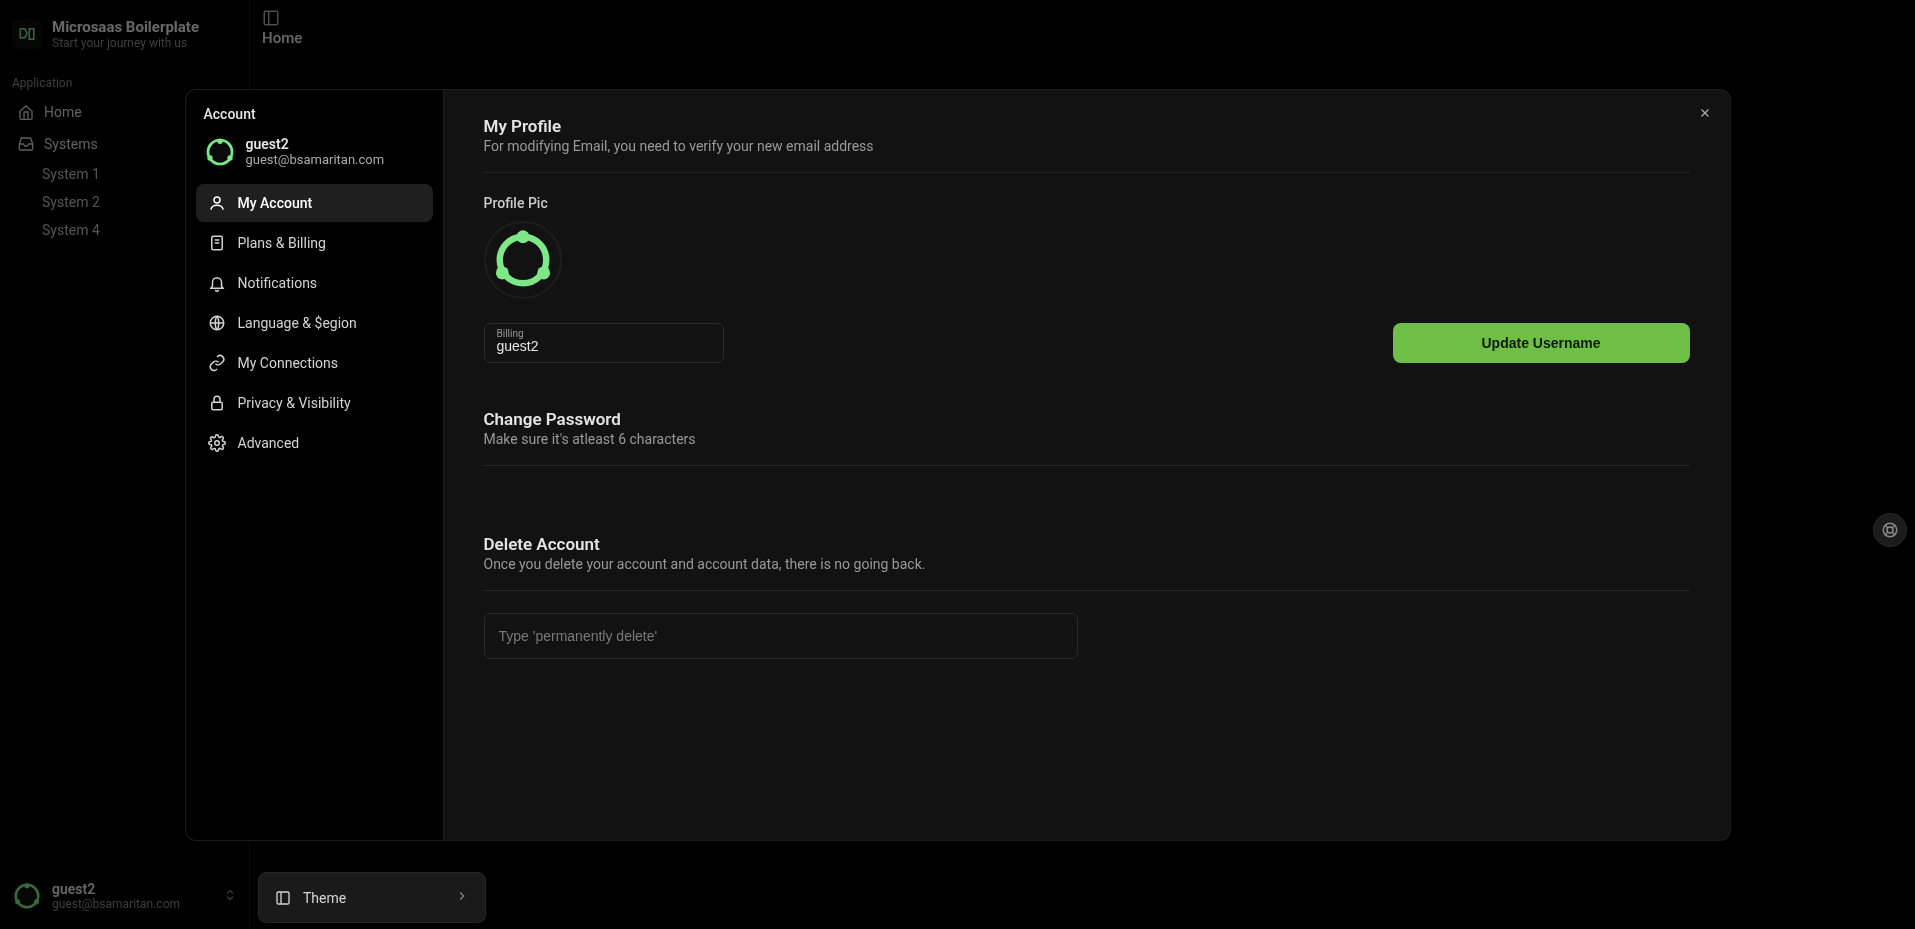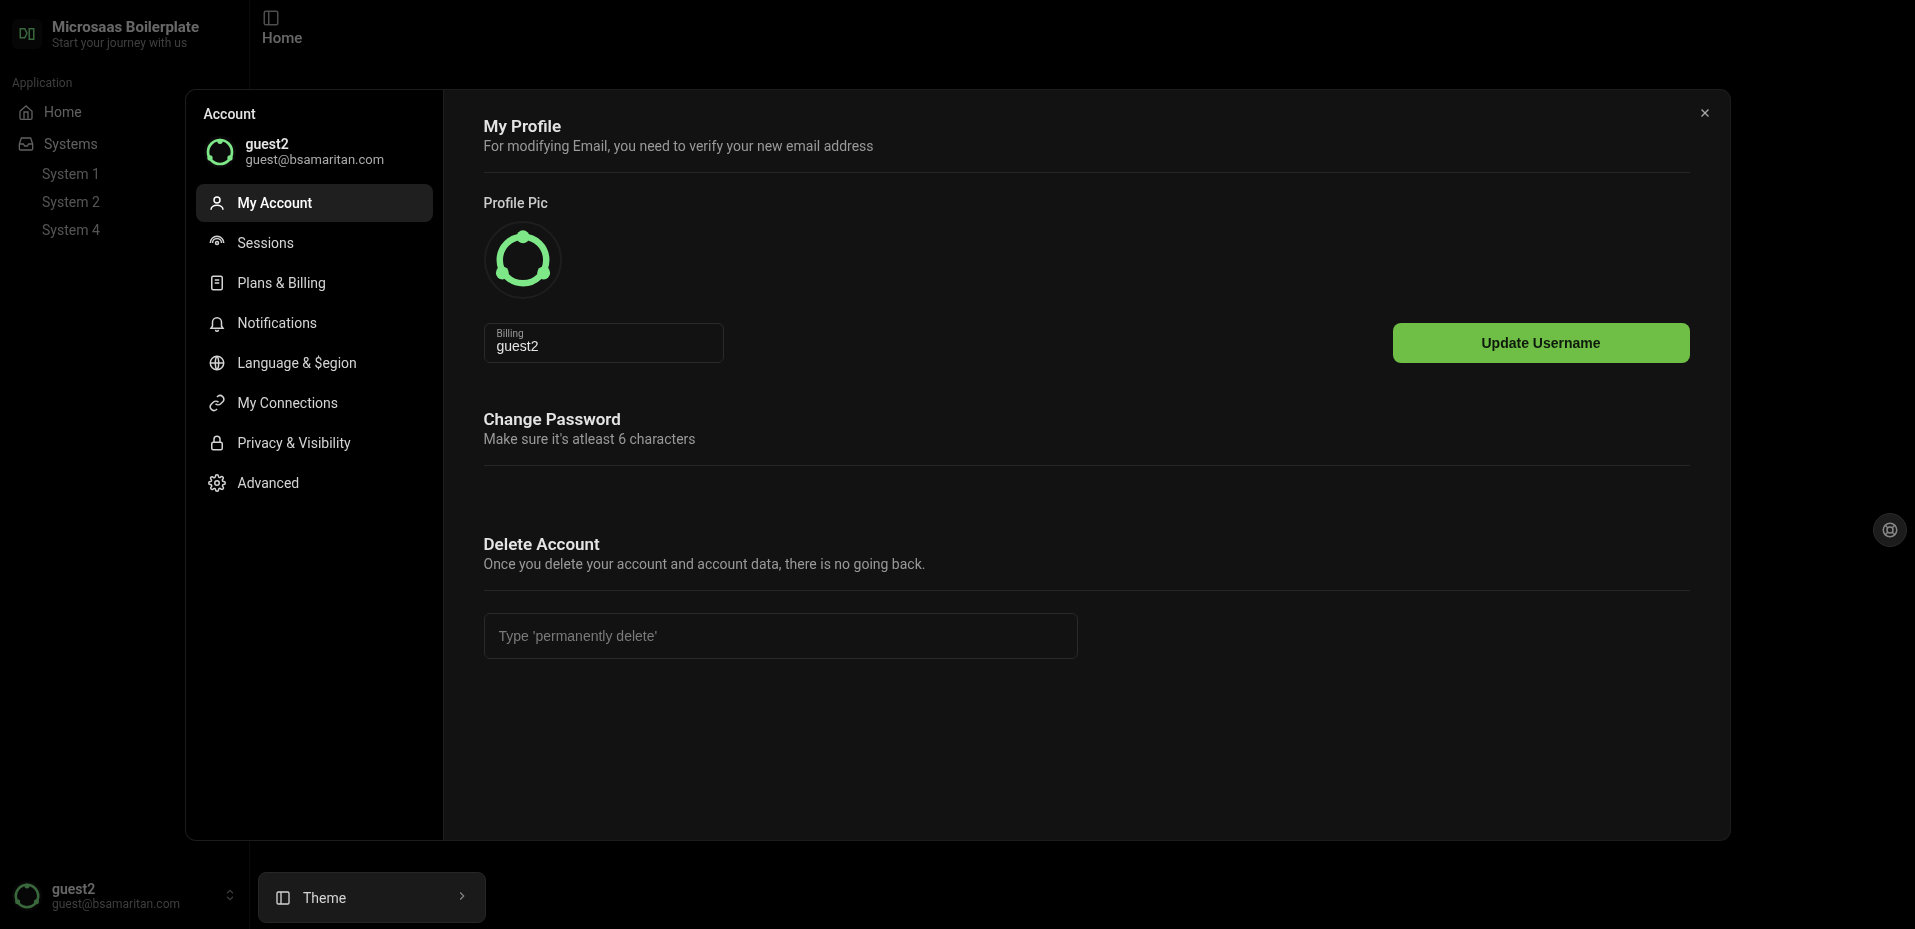--- a/index.html
+++ b/index.html
@@ -269,28 +269,20 @@
 
       <div class="modal-nav-item active">
         <svg viewBox="0 0 24 24" fill="none" stroke="currentColor" stroke-width="2">
             <circle cx="12" cy="8" r="4"></circle>
             <path d="M4 21c0-4 4-6 8-6s8 2 8 6"></path>
           </svg>
         <span>My Account</span>
       </div>
       <div class="modal-nav-item">
         <svg viewBox="0 0 24 24" fill="none" stroke="currentColor" stroke-width="2">
-            <circle cx="12" cy="12" r="2"></circle>
-            <path d="M6 12a6 6 0 0 1 12 0"></path>
-            <path d="M3 12a9 9 0 0 1 18 0"></path>
-          </svg>
-        <span>Sessions</span>
-      </div>
-      <div class="modal-nav-item">
-        <svg viewBox="0 0 24 24" fill="none" stroke="currentColor" stroke-width="2">
             <rect x="5" y="3" width="14" height="18" rx="2"></rect>
             <line x1="9" y1="8" x2="15" y2="8"></line>
             <line x1="9" y1="12" x2="15" y2="12"></line>
           </svg>
         <span>Plans &amp; Billing</span>
       </div>
       <div class="modal-nav-item">
         <svg viewBox="0 0 24 24" fill="none" stroke="currentColor" stroke-width="2">
             <path d="M18 16v-5a6 6 0 0 0-12 0v5l-2 3h16z"></path>
             <path d="M10 21a2 2 0 0 0 4 0"></path>

